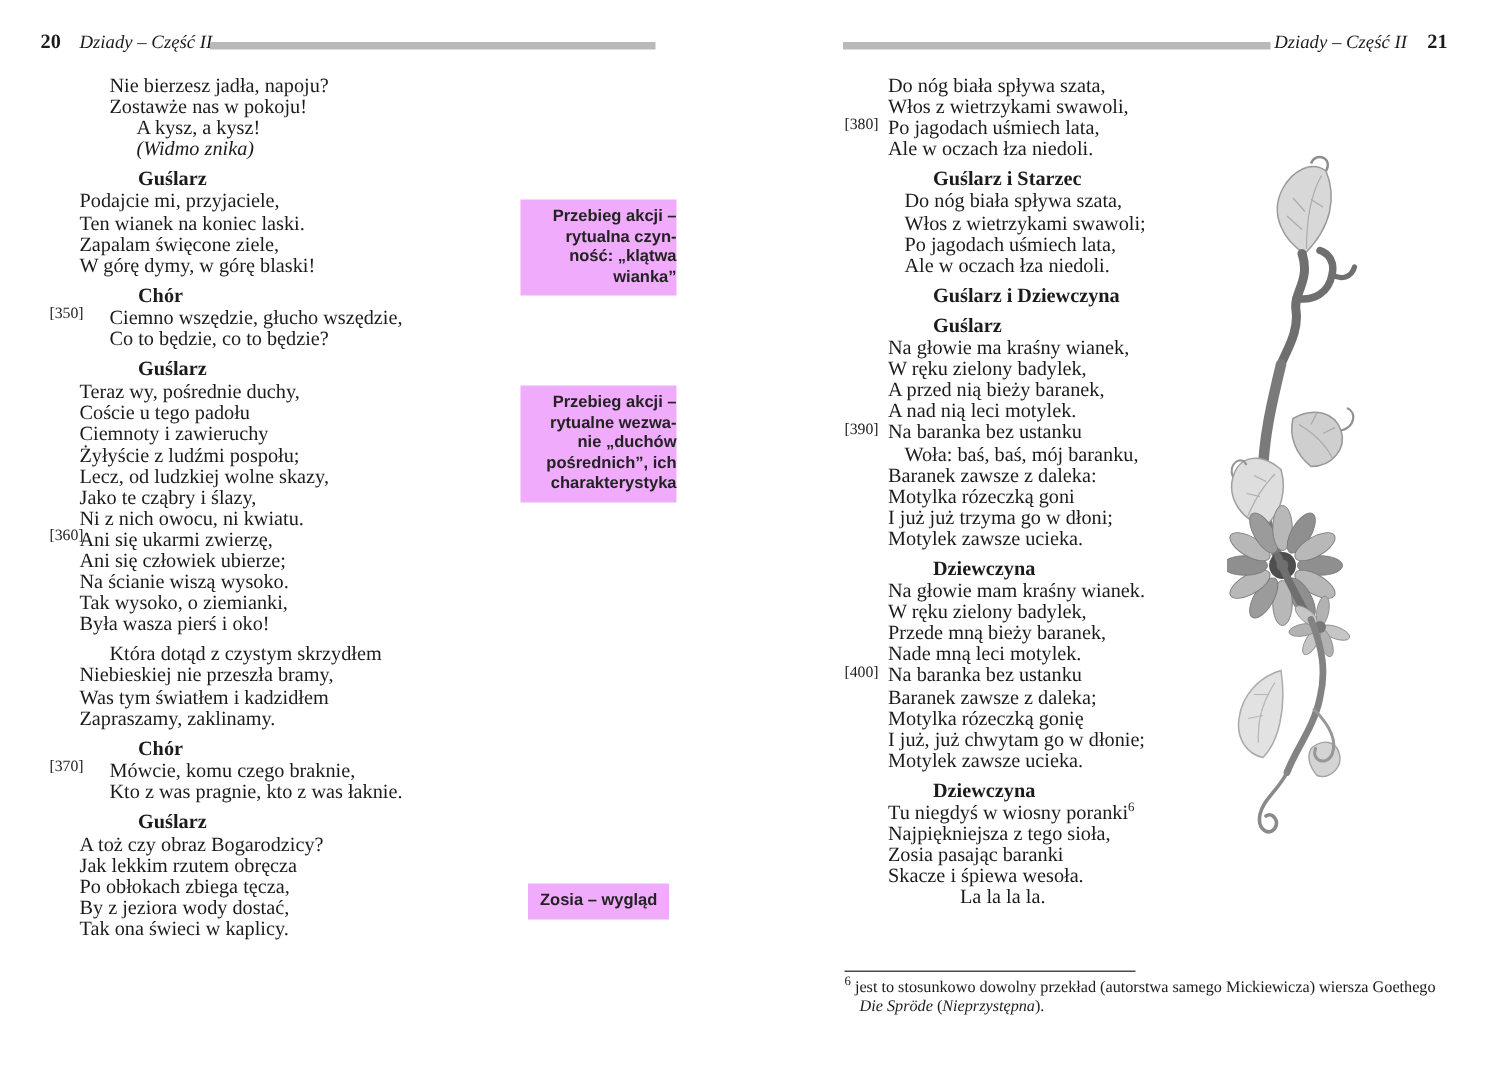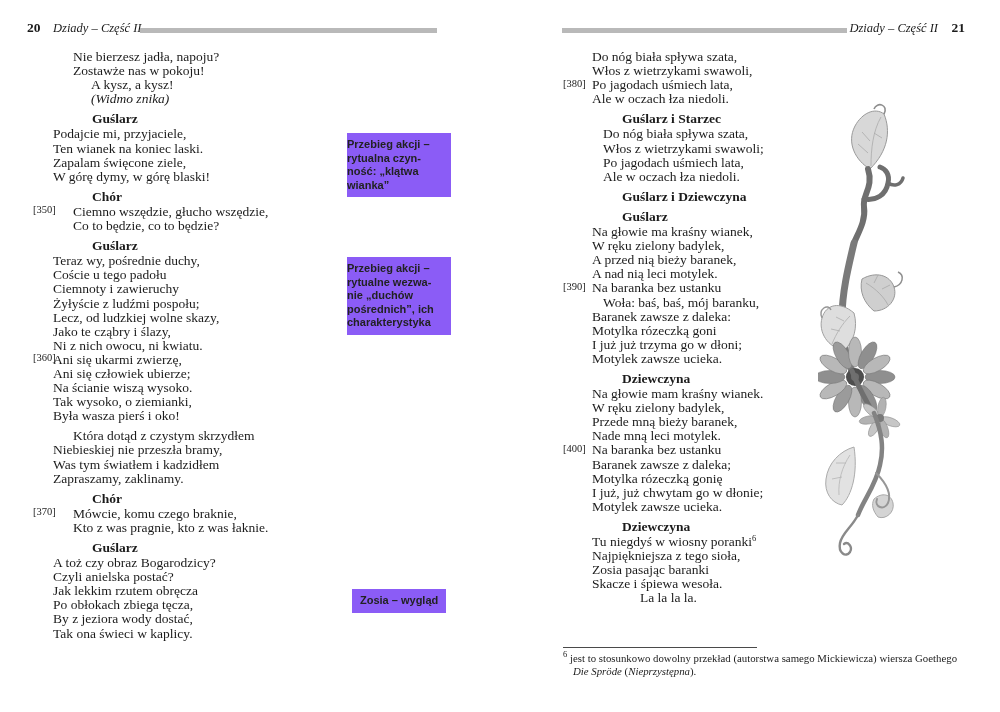--- a/index.html
+++ b/index.html
@@ -38,22 +38,22 @@
   .right .vline.i1{padding-left:11px;}
   .vline.i2{padding-left:38px;}
   .right .vline.i2{padding-left:48px;}
   .vt.italic{font-style:italic;}
   .lnum{position:absolute;left:-20px;top:-1.5px;font-size:10.5px;letter-spacing:0;}
   .right .lnum{left:-29px;}
   sup{font-size:8.5px;line-height:0;}
 
   
   .note{
-    position:absolute;left:347px;width:104px;background:#8b5cf6;
-    padding:5px 0;text-align:left;color:#222;
+    position:absolute;left:347px;width:104px;background:#f0abfc;
+    padding:5px 0;text-align:right;color:#222;
     font-family:"Liberation Sans",sans-serif;font-weight:bold;
     font-size:11px;line-height:13.5px;
   }
   .note.fit{width:auto;padding:5px 8px;left:352px;}
 
   
   .deco{position:absolute;left:318px;top:103px;width:160px;height:465px;}
 
   
   .footnote{position:absolute;left:63px;top:647px;width:410px;font-size:10.8px;line-height:12.5px;}
@@ -113,21 +113,20 @@
           <div class="vline"><span class="vt">Zapraszamy, zaklinamy.</span></div>
         </div>
         <div class="vheading">Chór</div>
         <div class="stanza">
           <div class="vline i1"><span class="lnum">[370]</span><span class="vt">Mówcie, komu czego braknie,</span></div>
           <div class="vline i1"><span class="vt">Kto z was pragnie, kto z was łaknie.</span></div>
         </div>
         <div class="vheading">Guślarz</div>
         <div class="stanza">
           <div class="vline"><span class="vt">A toż czy obraz Bogarodzicy?</span></div>
-          <div class="vline"><span class="vt">Czyli anielska postać?</span></div>
           <div class="vline"><span class="vt">Jak lekkim rzutem obręcza</span></div>
           <div class="vline"><span class="vt">Po obłokach zbiega tęcza,</span></div>
           <div class="vline"><span class="vt">By z jeziora wody dostać,</span></div>
           <div class="vline"><span class="vt">Tak ona świeci w kaplicy.</span></div>
         </div>
       </div>
     <aside id="notes-host">
         <div class="note" style="top: 133px;">Przebieg akcji –<br>rytualna czyn-<br>ność: „klątwa<br>wianka”</div>
         <div class="note" style="top: 257px;">Przebieg akcji –<br>rytualne wezwa-<br>nie „duchów<br>pośrednich”, ich<br>charakterystyka</div>
         <div class="note fit" style="top: 589px;">Zosia – wygląd</div>

